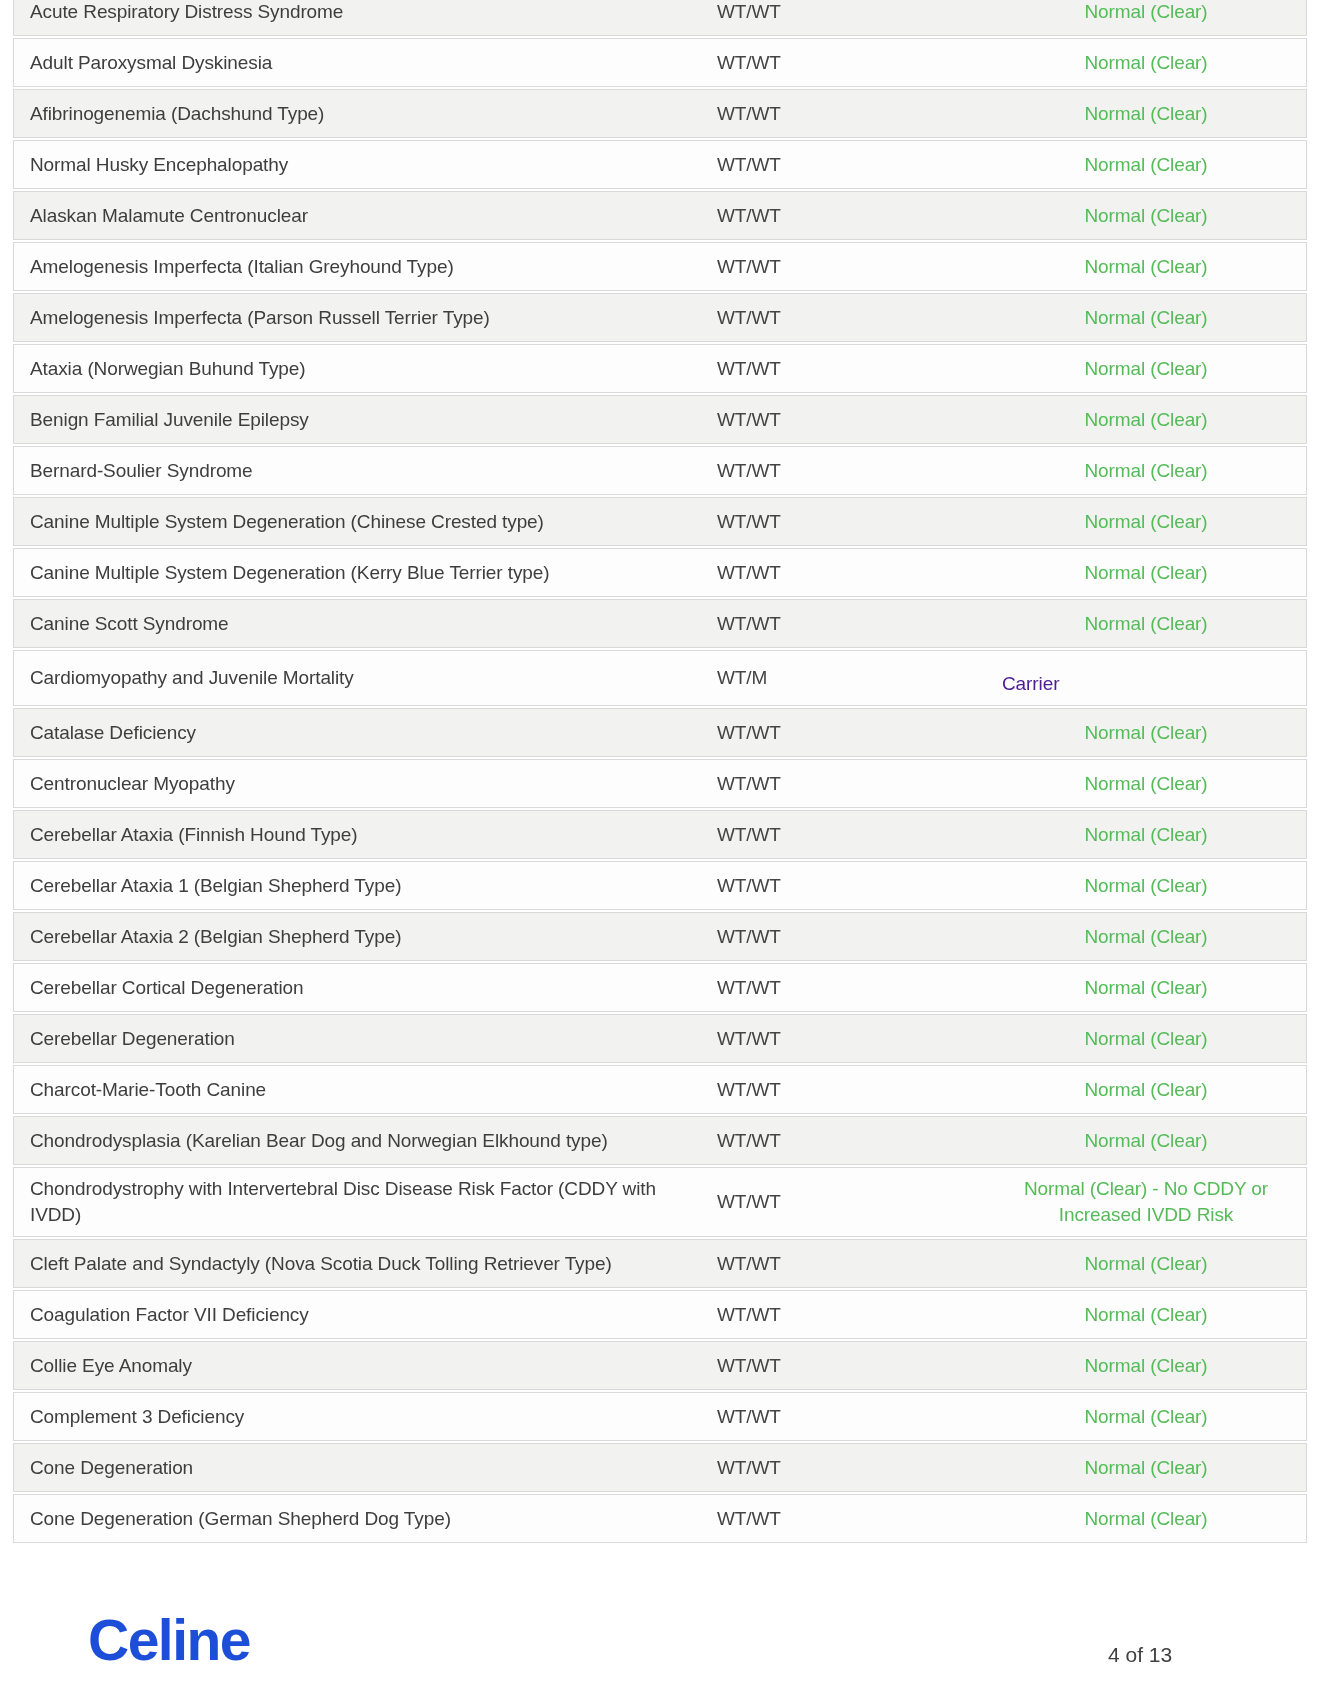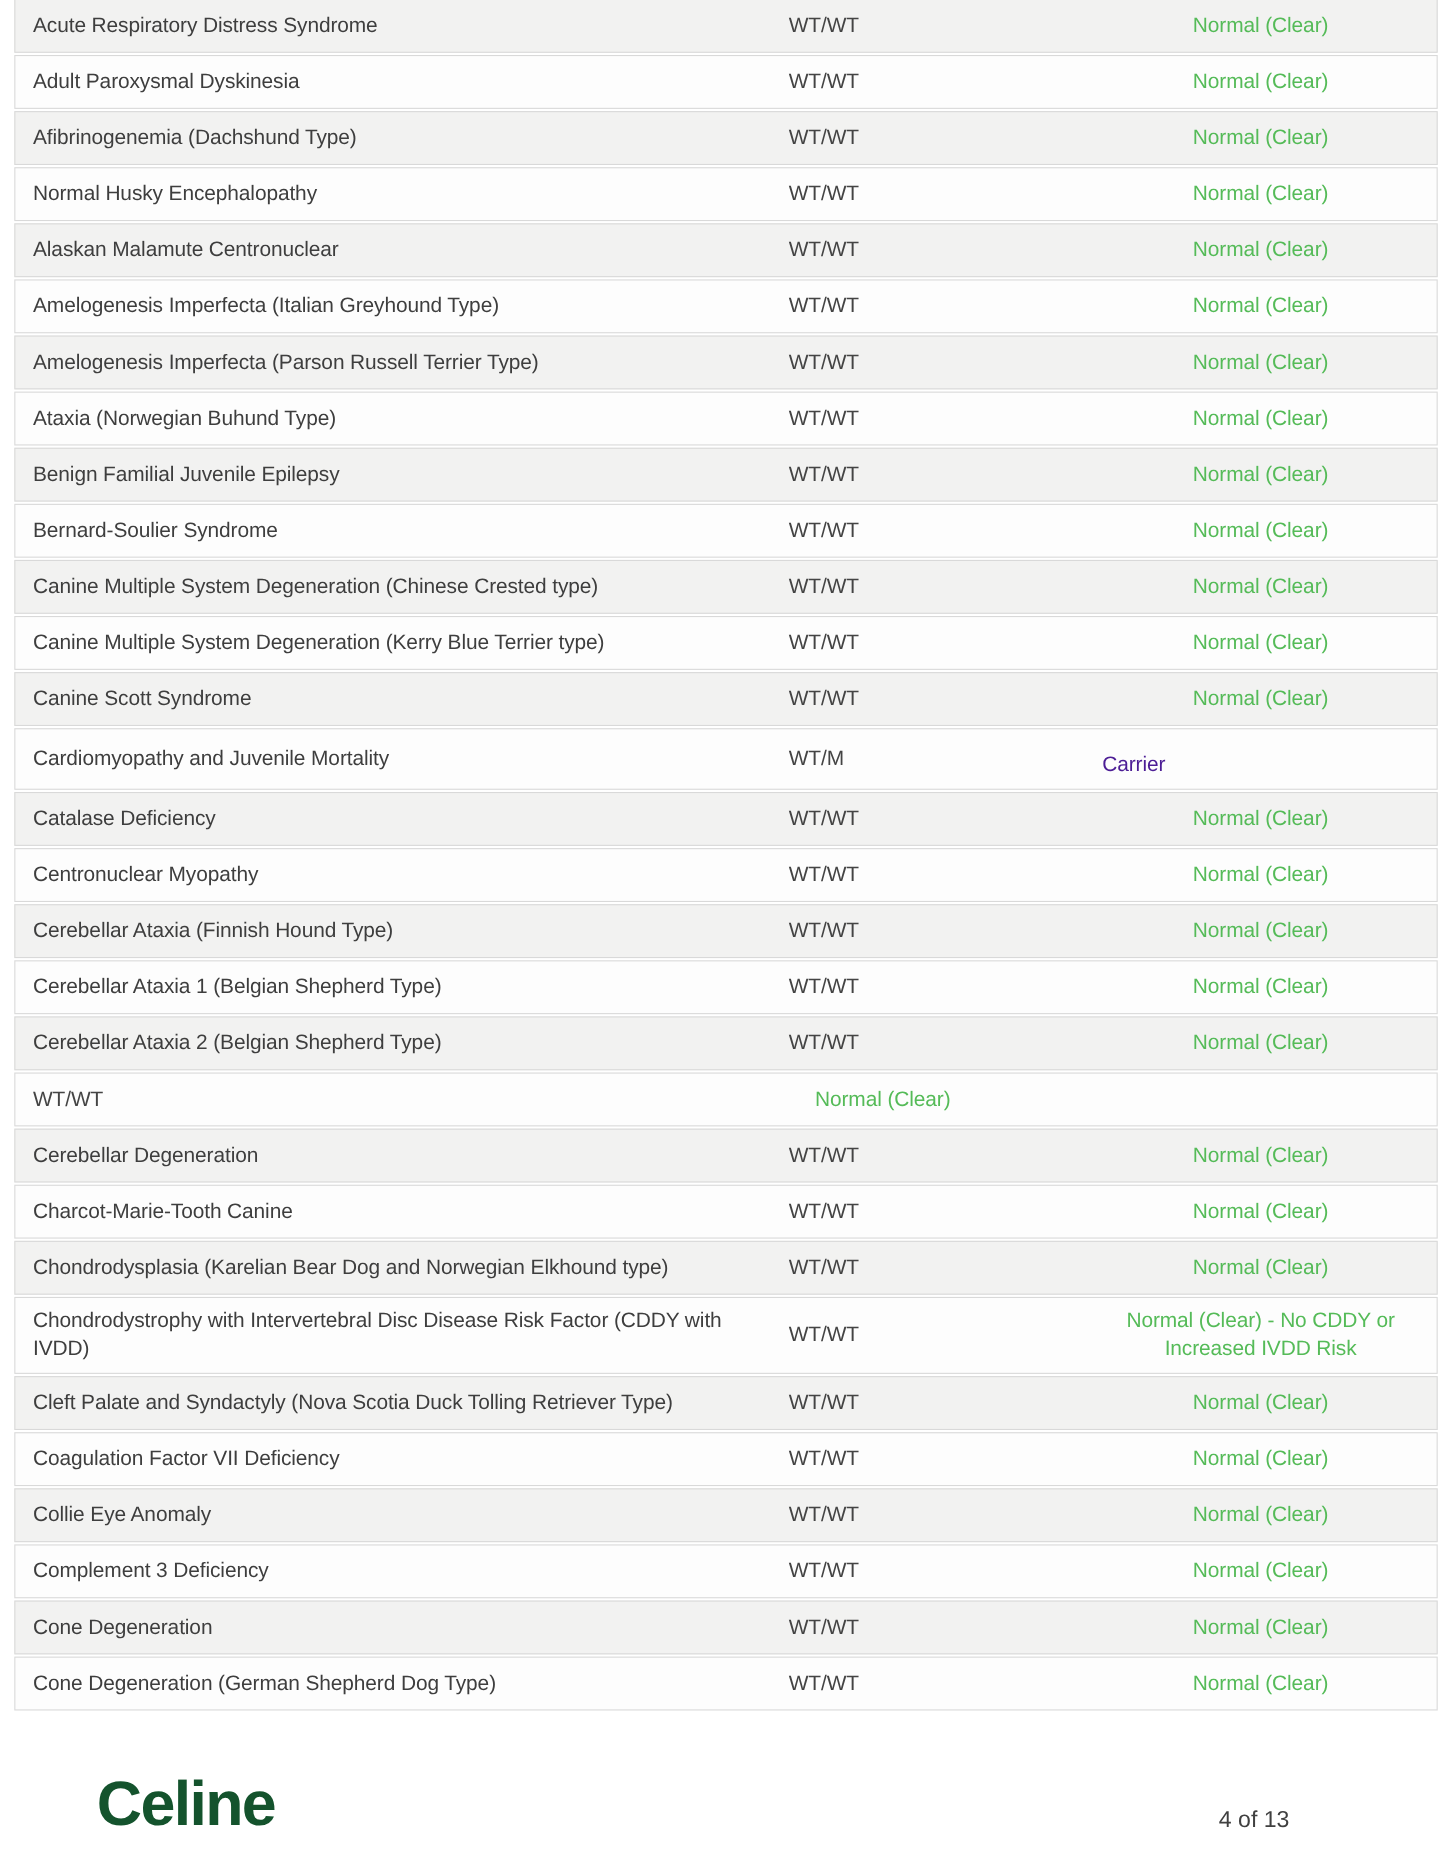--- a/index.html
+++ b/index.html
@@ -11,21 +11,21 @@
   .page {
     position:relative;
     width:1320px;
     height:1704px;
     background:#ffffff;
     overflow:hidden;
   }
   .table-wrap {
     position:absolute;
     left:13px;
-    top:12px;
+    top:0;
     width:1294px;
   }
   .row {
     display:flex;
     align-items:center;
     min-height:49px;
     padding:8px 16px;
     background:#fdfdfd;
     border:1px solid #d9d9d9;
     margin-bottom:2px;
@@ -52,21 +52,21 @@
   .result.clear   { color:#55bb58;text-align:center; }
   .result.carrier { color:#4c1d95;margin-top:12px; }
   .footer-logo {
     position:absolute;
     left:88px;
     top:1612px;
     font-size:57px;
     line-height:1;
     font-weight:bold;
     letter-spacing:-1.5px;
-    color:#14532d;
+    color:#1d4ed8;
   }
   .footer-page {
     position:absolute;
     left:1108px;
     top:1643px;
     font-size:21px;
     color:#404040;
   }
 </style>
 </head>
@@ -183,20 +183,21 @@
     <div class="cell result clear">Normal (Clear)</div>
   </div>
 
   <div class="row">
     <div class="cell cond">Cerebellar Ataxia 2 (Belgian Shepherd Type)</div>
     <div class="cell geno">WT/WT</div>
     <div class="cell result clear">Normal (Clear)</div>
   </div>
 
   <div class="row">
+    <div class="cell cond">Cerebellar Cortical Degeneration</div>
     <div class="cell geno">WT/WT</div>
     <div class="cell result clear">Normal (Clear)</div>
   </div>
 
   <div class="row">
     <div class="cell cond">Cerebellar Degeneration</div>
     <div class="cell geno">WT/WT</div>
     <div class="cell result clear">Normal (Clear)</div>
   </div>
 

